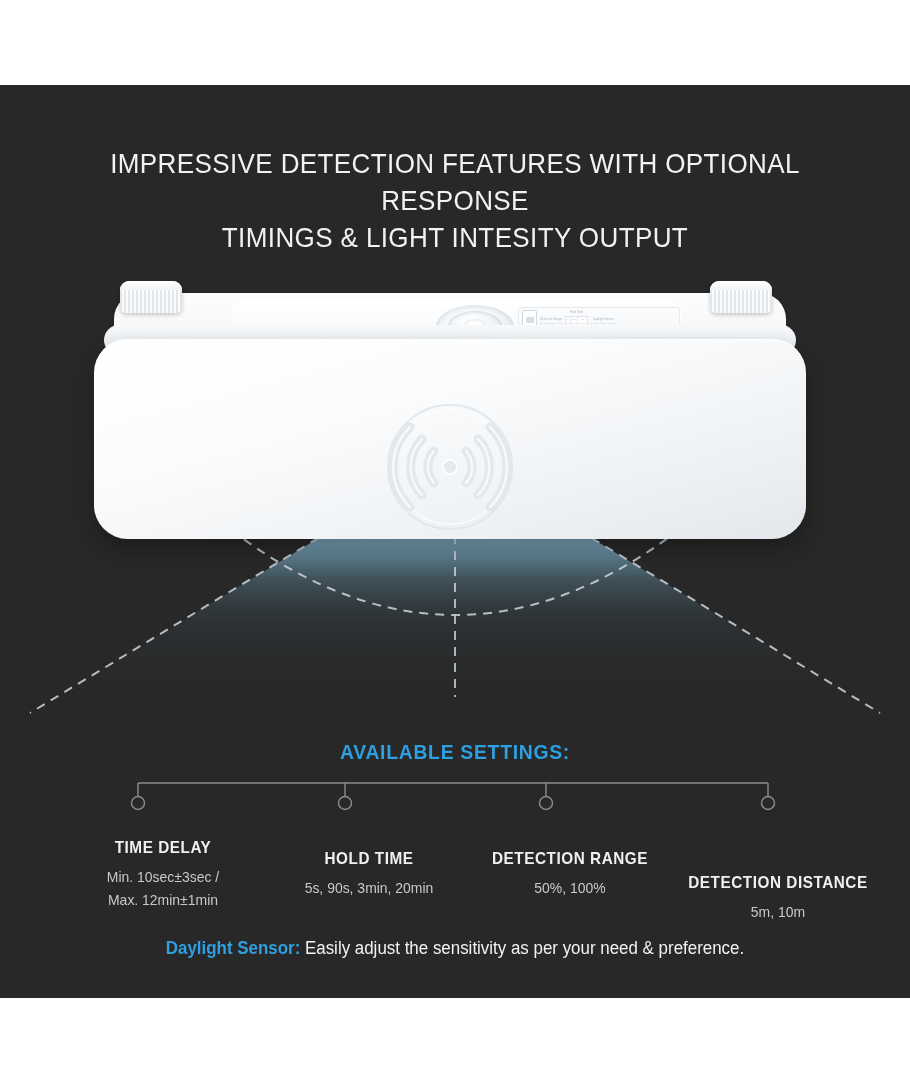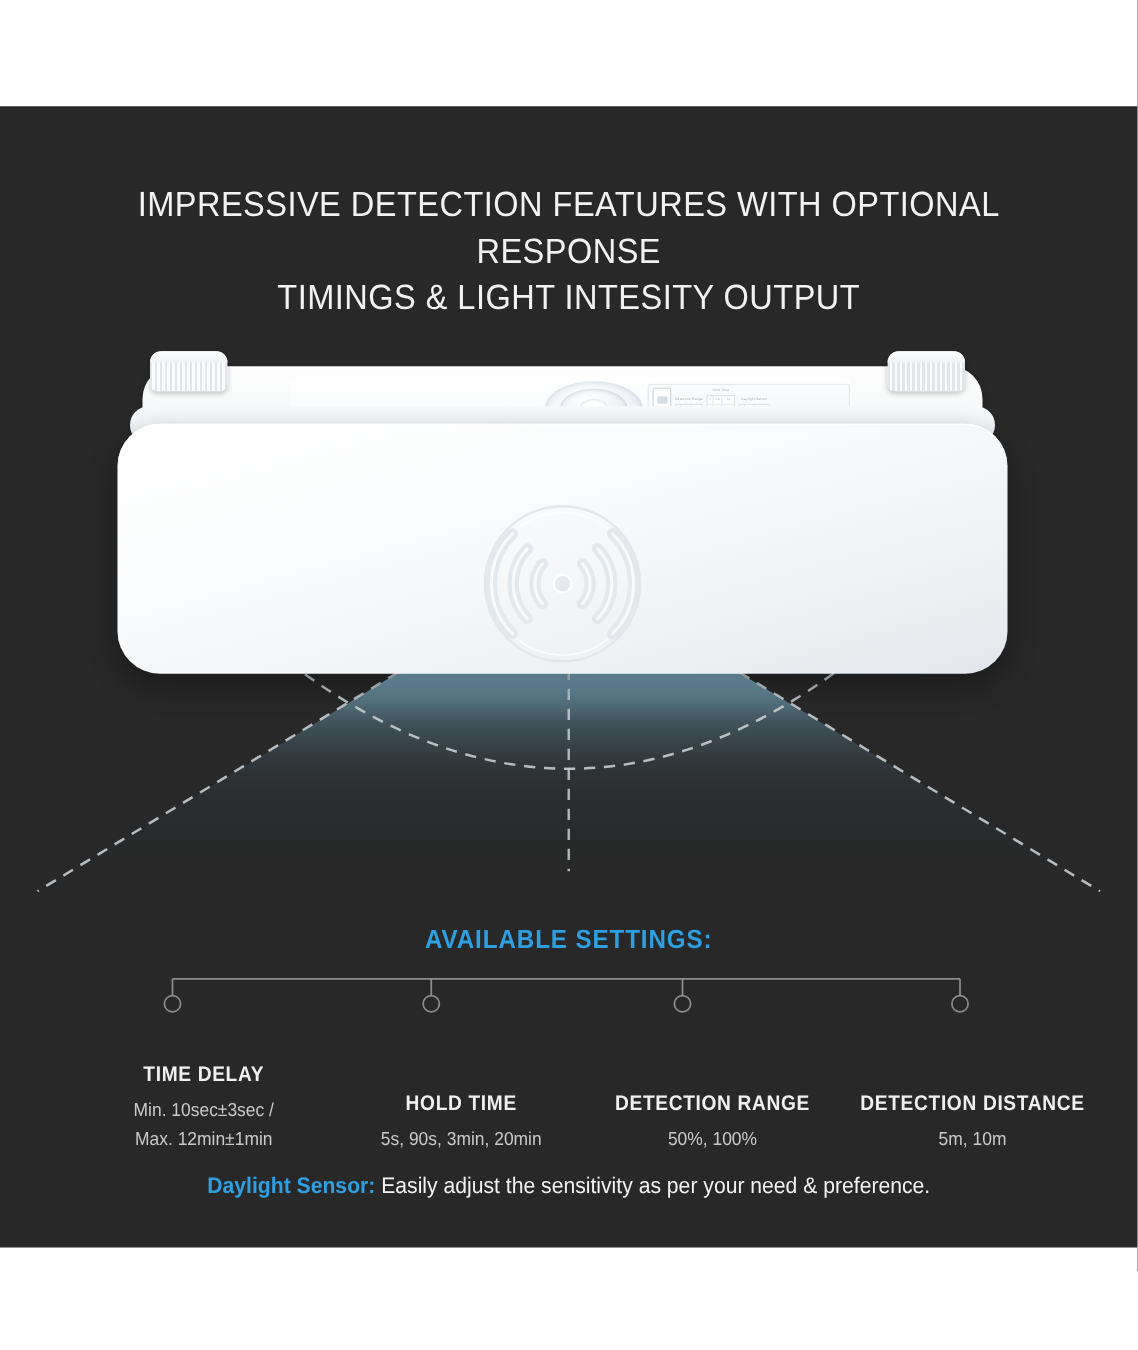--- a/index.html
+++ b/index.html
@@ -1,20 +1,20 @@
 <!DOCTYPE html>
 <html><head>
 <meta charset="utf-8">
 <style>
   html,body{margin:0;padding:0;}
   body{
     width:910px;height:1080px;background:#ffffff;
     font-family:"Liberation Sans",sans-serif;overflow:hidden;
   }
-  #page{position:relative;width:910px;height:1080px;background:#fff;}
+  #page{position:relative;width:910px;height:1080px;background:#fff;border-radius:16px;}
 
   
   .panel{
     position:absolute;left:0;top:85px;width:910px;height:913px;
     background:#282828;overflow:hidden;
   }
 
   
   .headline{
     position:absolute;left:35px;top:60px;width:840px;
@@ -124,21 +124,21 @@
 
   
   .avail-title{
     position:absolute;left:0;top:655px;width:910px;text-align:center;
     color:#2e9fe0;font-size:21px;letter-spacing:.8px;font-weight:700;
     transform:scaleX(.92);text-transform:uppercase;
   }
   .bracket{position:absolute;left:0;top:690px;width:910px;height:40px;}
   .settings{
     position:absolute;left:0;top:740px;width:910px;
-    display:flex;justify-content:center;align-items:flex-end;
+    display:flex;justify-content:center;align-items:center;
   }
   .set-item{text-align:center;color:#f0f0f0;}
   .set-item .t{
     font-size:17px;font-weight:700;letter-spacing:.6px;
     transform:scaleX(.9);display:block;text-transform:uppercase;white-space:nowrap;
   }
   .set-item .v{
     display:block;margin-top:7px;font-size:15px;color:#c9c9c9;
     line-height:23px;transform:scaleX(.93);white-space:nowrap;font-weight:400;
   }

